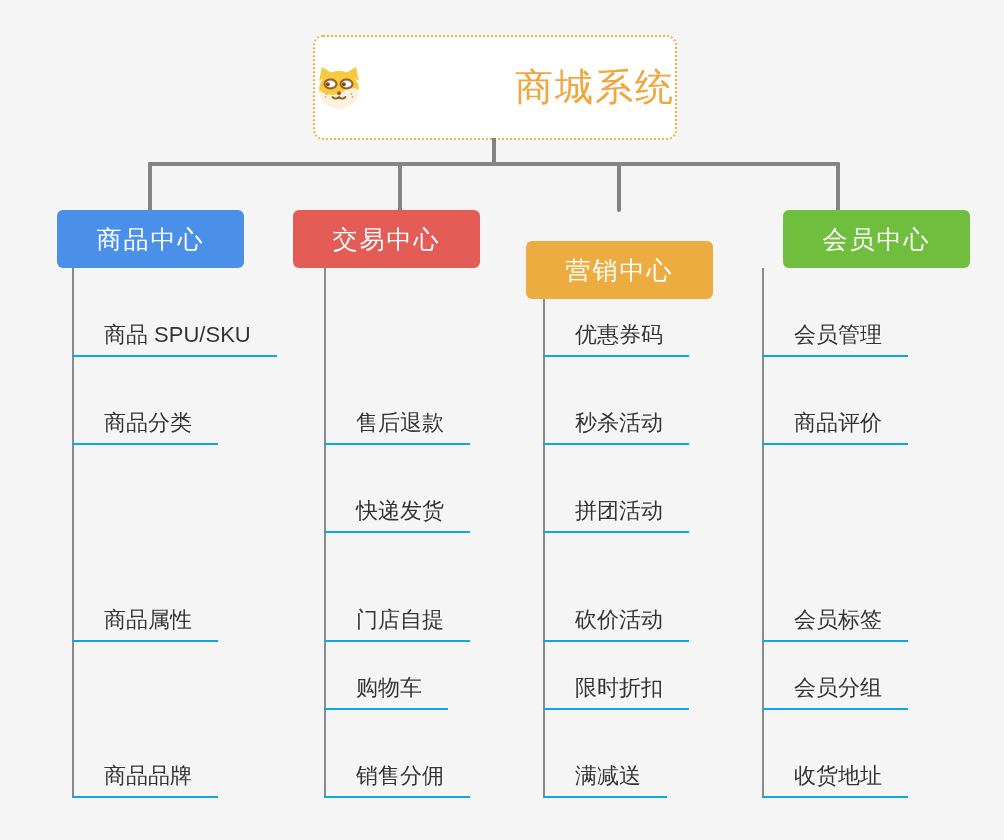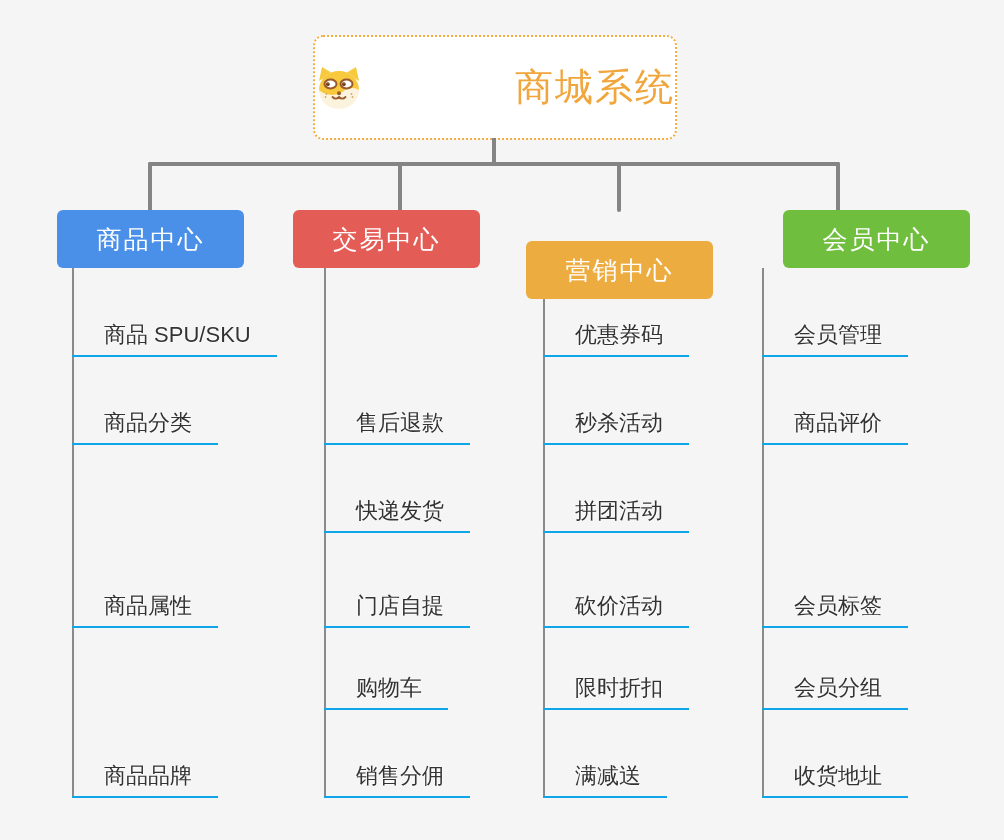--- a/index.html
+++ b/index.html
@@ -77,21 +77,21 @@
     text-shadow:0 0 2px #ffffff,0 0 2px #ffffff;
     cursor:pointer;
   }
   .cx-0{left:72px;}
   .cx-1{left:324px;}
   .cx-2{left:543px;}
   .cx-3{left:762px;}
   .cy-0{top:321px;}
   .cy-1{top:409px;}
   .cy-2{top:497px;}
-  .cy-3{top:592px;text-align:right;}
+  .cy-3{top:606px;text-align:right;}
   .cy-4{top:674px;}
   .cy-5{top:762px;}
 </style>
 </head>
 <body>
 
 <div class="canvas">
 
   <div class="root-node">
     <svg class="root-icon" viewBox="0 0 48 44" aria-hidden="true">

